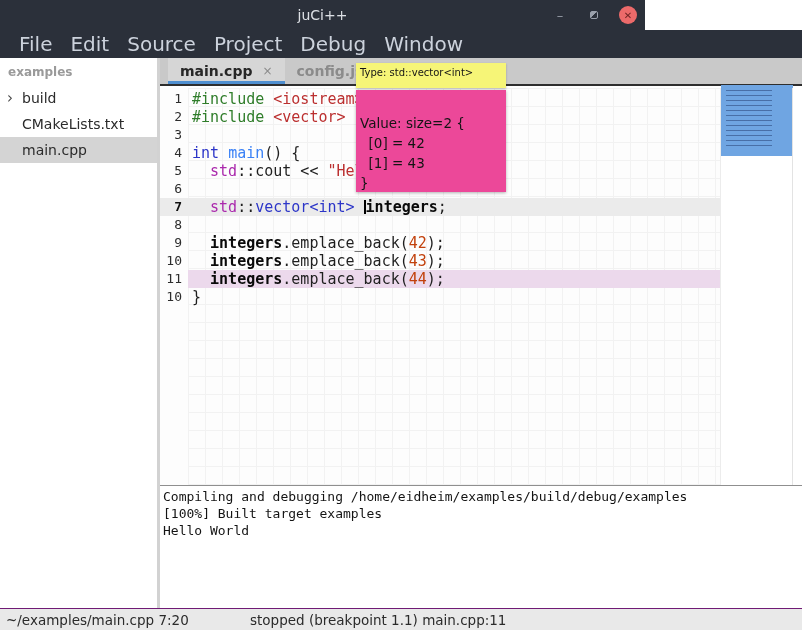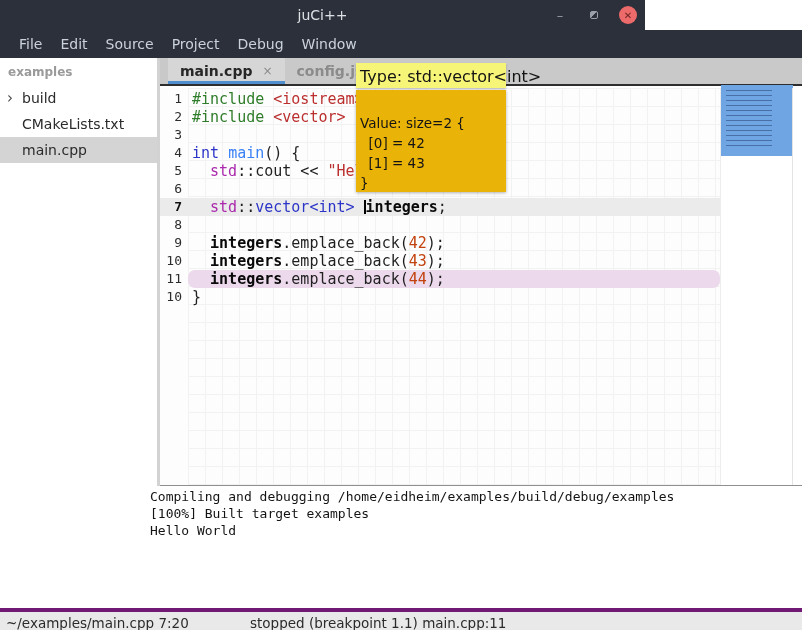--- a/index.html
+++ b/index.html
@@ -14,21 +14,21 @@
   .winbtns { position:absolute; right:8px; top:0; height:30px; display:flex; align-items:center; gap:16px; }
   .wbtn { width:18px; height:18px; display:flex; align-items:center; justify-content:center;
           color:#9aa0ab; font-size:13px; cursor:default; }
   .wbtn.close { background:#ec6a6a; border-radius:50%; color:#6e2424; font-size:10px; font-weight:bold; }
   .restore-glyph { display:inline-block; width:8px; height:8px; border:1px solid #9aa0ab;
                    background:linear-gradient(135deg,#9aa0ab 50%,transparent 50%); border-radius:2px; }
 
   
   .menubar { position:absolute; left:0; top:30px; width:802px; height:28px;
              background:#2b303a; display:flex; align-items:center; padding-left:10px; }
-  .menu-item { color:#ccd2dc; font-size:14px; padding:4px 9px; }
+  .menu-item { color:#ccd2dc; font-size:20px; padding:4px 9px; }
 
   
   .sidebar { position:absolute; left:0; top:58px; width:157px; height:550px; background:#ffffff; }
   .side-header { color:#9a9a9a; font-weight:bold; font-size:12px; padding:7px 0 6px 8px; }
   .tree-item { position:relative; height:26px; line-height:26px; font-size:14px; color:#2b2b2b;
                padding-left:22px; }
   .tree-item.selected { background:#d4d4d4; }
   .chevron { position:absolute; left:7px; top:0; color:#444; font-size:15px; }
   .vdivider { position:absolute; left:157px; top:58px; width:3px; height:550px; background:#d2d2d2; }
 
@@ -42,21 +42,21 @@
   
   .editor { position:absolute; left:160px; top:88px; width:642px; height:397px; background:#fdfdfd; }
   .grid { position:absolute; left:28px; top:0; width:532px; height:397px;
           background-image:linear-gradient(to right,#f2f2f2 1px,transparent 1px),
                            linear-gradient(to bottom,#f2f2f2 1px,transparent 1px);
           background-size:17px 18px; }
   .code-rows { position:absolute; left:0; top:2px; width:560px; }
   .code-row { display:flex; height:18px; line-height:18px; white-space:pre;
               font-family:"DejaVu Sans Mono", monospace; font-size:15px; }
   .code-row.current { background:#ebebeb; }
-  .code-row.debug .code-cell { background:#ecd9ec;border-radius:7px; }
+  .code-row.debug .code-cell { background:#ecd9ec; }
   .gut { width:28px; padding-right:6px; text-align:right; color:#2d2d2d;
          font-size:13px; line-height:18px; flex:none; }
   .code-row.current .gut { font-weight:bold; color:#111; }
   .code-cell { flex:1; padding-left:4px; }
   .seg-pp  { color:#2f7d2a; }
   .seg-inc { color:#bb2f2f; }
   .seg-kw  { color:#2c35c8; }
   .seg-ns  { color:#aa28ac; }
   .seg-fn  { color:#3b82f6; }
   .seg-str { color:#bb2f2f; }
@@ -69,36 +69,36 @@
   .minimap { position:absolute; left:560px; top:0; width:72px; height:397px; background:#ffffff;
              border-left:1px solid #ececec; }
   .mm-viewport { position:absolute; left:0; top:-3px; width:72px; height:71px; background:#6fa5e2; }
   .mm-viewport::after { content:""; position:absolute; left:5px; top:5px; width:46px; height:58px;
              background:repeating-linear-gradient(to bottom, rgba(25,45,95,.45) 0 1px, transparent 1px 5px); }
   .scrollstrip { position:absolute; left:632px; top:0; width:10px; height:397px; background:#ffffff;
                  border-left:1px solid #e3e3e3; }
 
   
   .tooltip-type { position:absolute; left:356px; top:63px; width:150px; height:25px; background:#f6f577;
-                  font-size:16px; color:#141414; padding:4px 0 0 4px; white-space:nowrap;
+                  font-size:10px; color:#141414; padding:4px 0 0 4px; white-space:nowrap;
                   box-shadow:0 1px 2px rgba(0,0,0,.25); z-index:9; }
-  .tooltip-value { position:absolute; left:356px; top:90px; width:150px; height:102px; background:#eab308;
+  .tooltip-value { position:absolute; left:356px; top:90px; width:150px; height:102px; background:#ec4899;
                    font-size:13.5px; color:#141414; padding:3px 0 0 4px; white-space:pre;
                    box-shadow:0 1px 3px rgba(0,0,0,.3); z-index:9; }
   .tooltip-value div { height:20px; line-height:20px; }
 
   
   .splitter { position:absolute; left:160px; top:485px; width:642px; height:1px; background:#8f8f8f; }
-  .terminal { position:absolute; left:147px; top:486px; width:538px; height:122px; background:#ffffff;
+  .terminal { position:absolute; left:160px; top:486px; width:538px; height:122px; background:#ffffff;
               font-family:"DejaVu Sans Mono", monospace; font-size:13px; color:#141414; padding:2px 0 0 3px; }
   .term-line { height:17px; line-height:17px; white-space:pre; }
 
   
   .statusbar { position:absolute; left:0; top:608px; width:802px; height:22px; background:#e9e9e9;
-               border-top:4px solid #701a75; font-size:13.5px; color:#2b2b2b; }
+               border-top:1px solid #701a75; font-size:13.5px; color:#2b2b2b; }
   .status-left  { position:absolute; left:6px;  top:3px; }
   .status-right { position:absolute; left:250px; top:3px; }
 </style>
 </head>
 <body>
 
 <div class="window">
 
   <div class="titlebar">
     <span class="title">juCi++</span>

